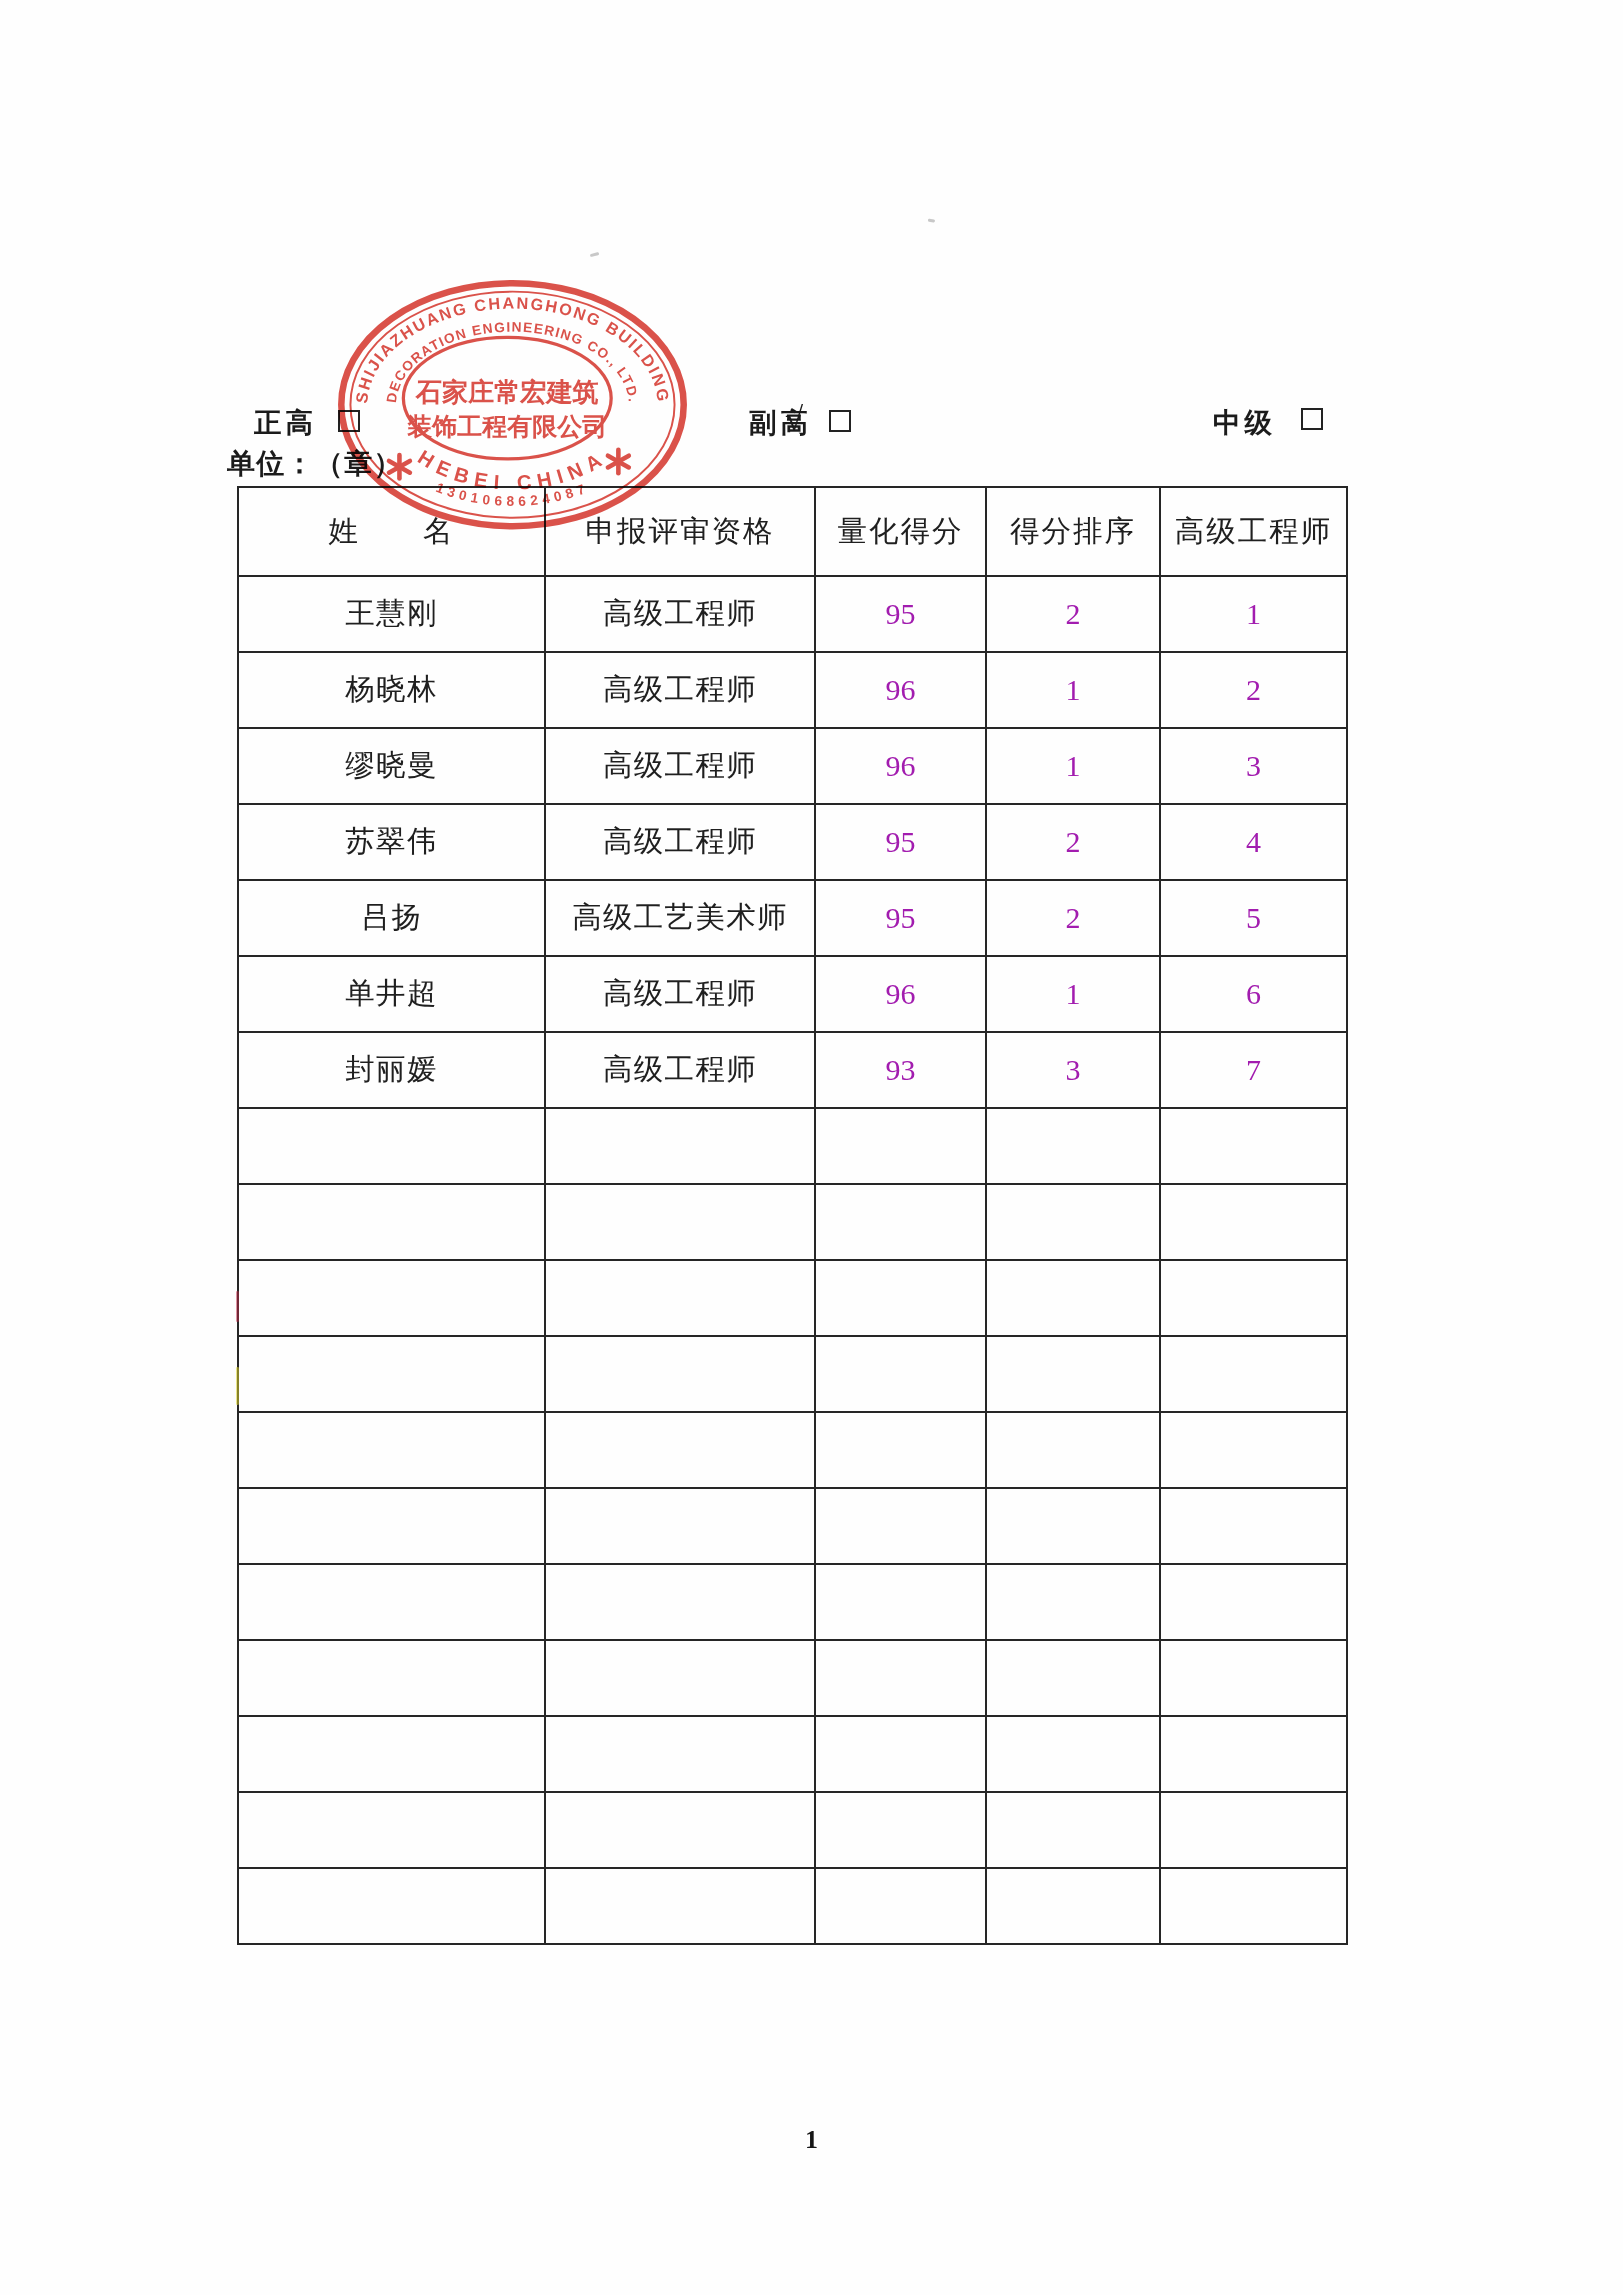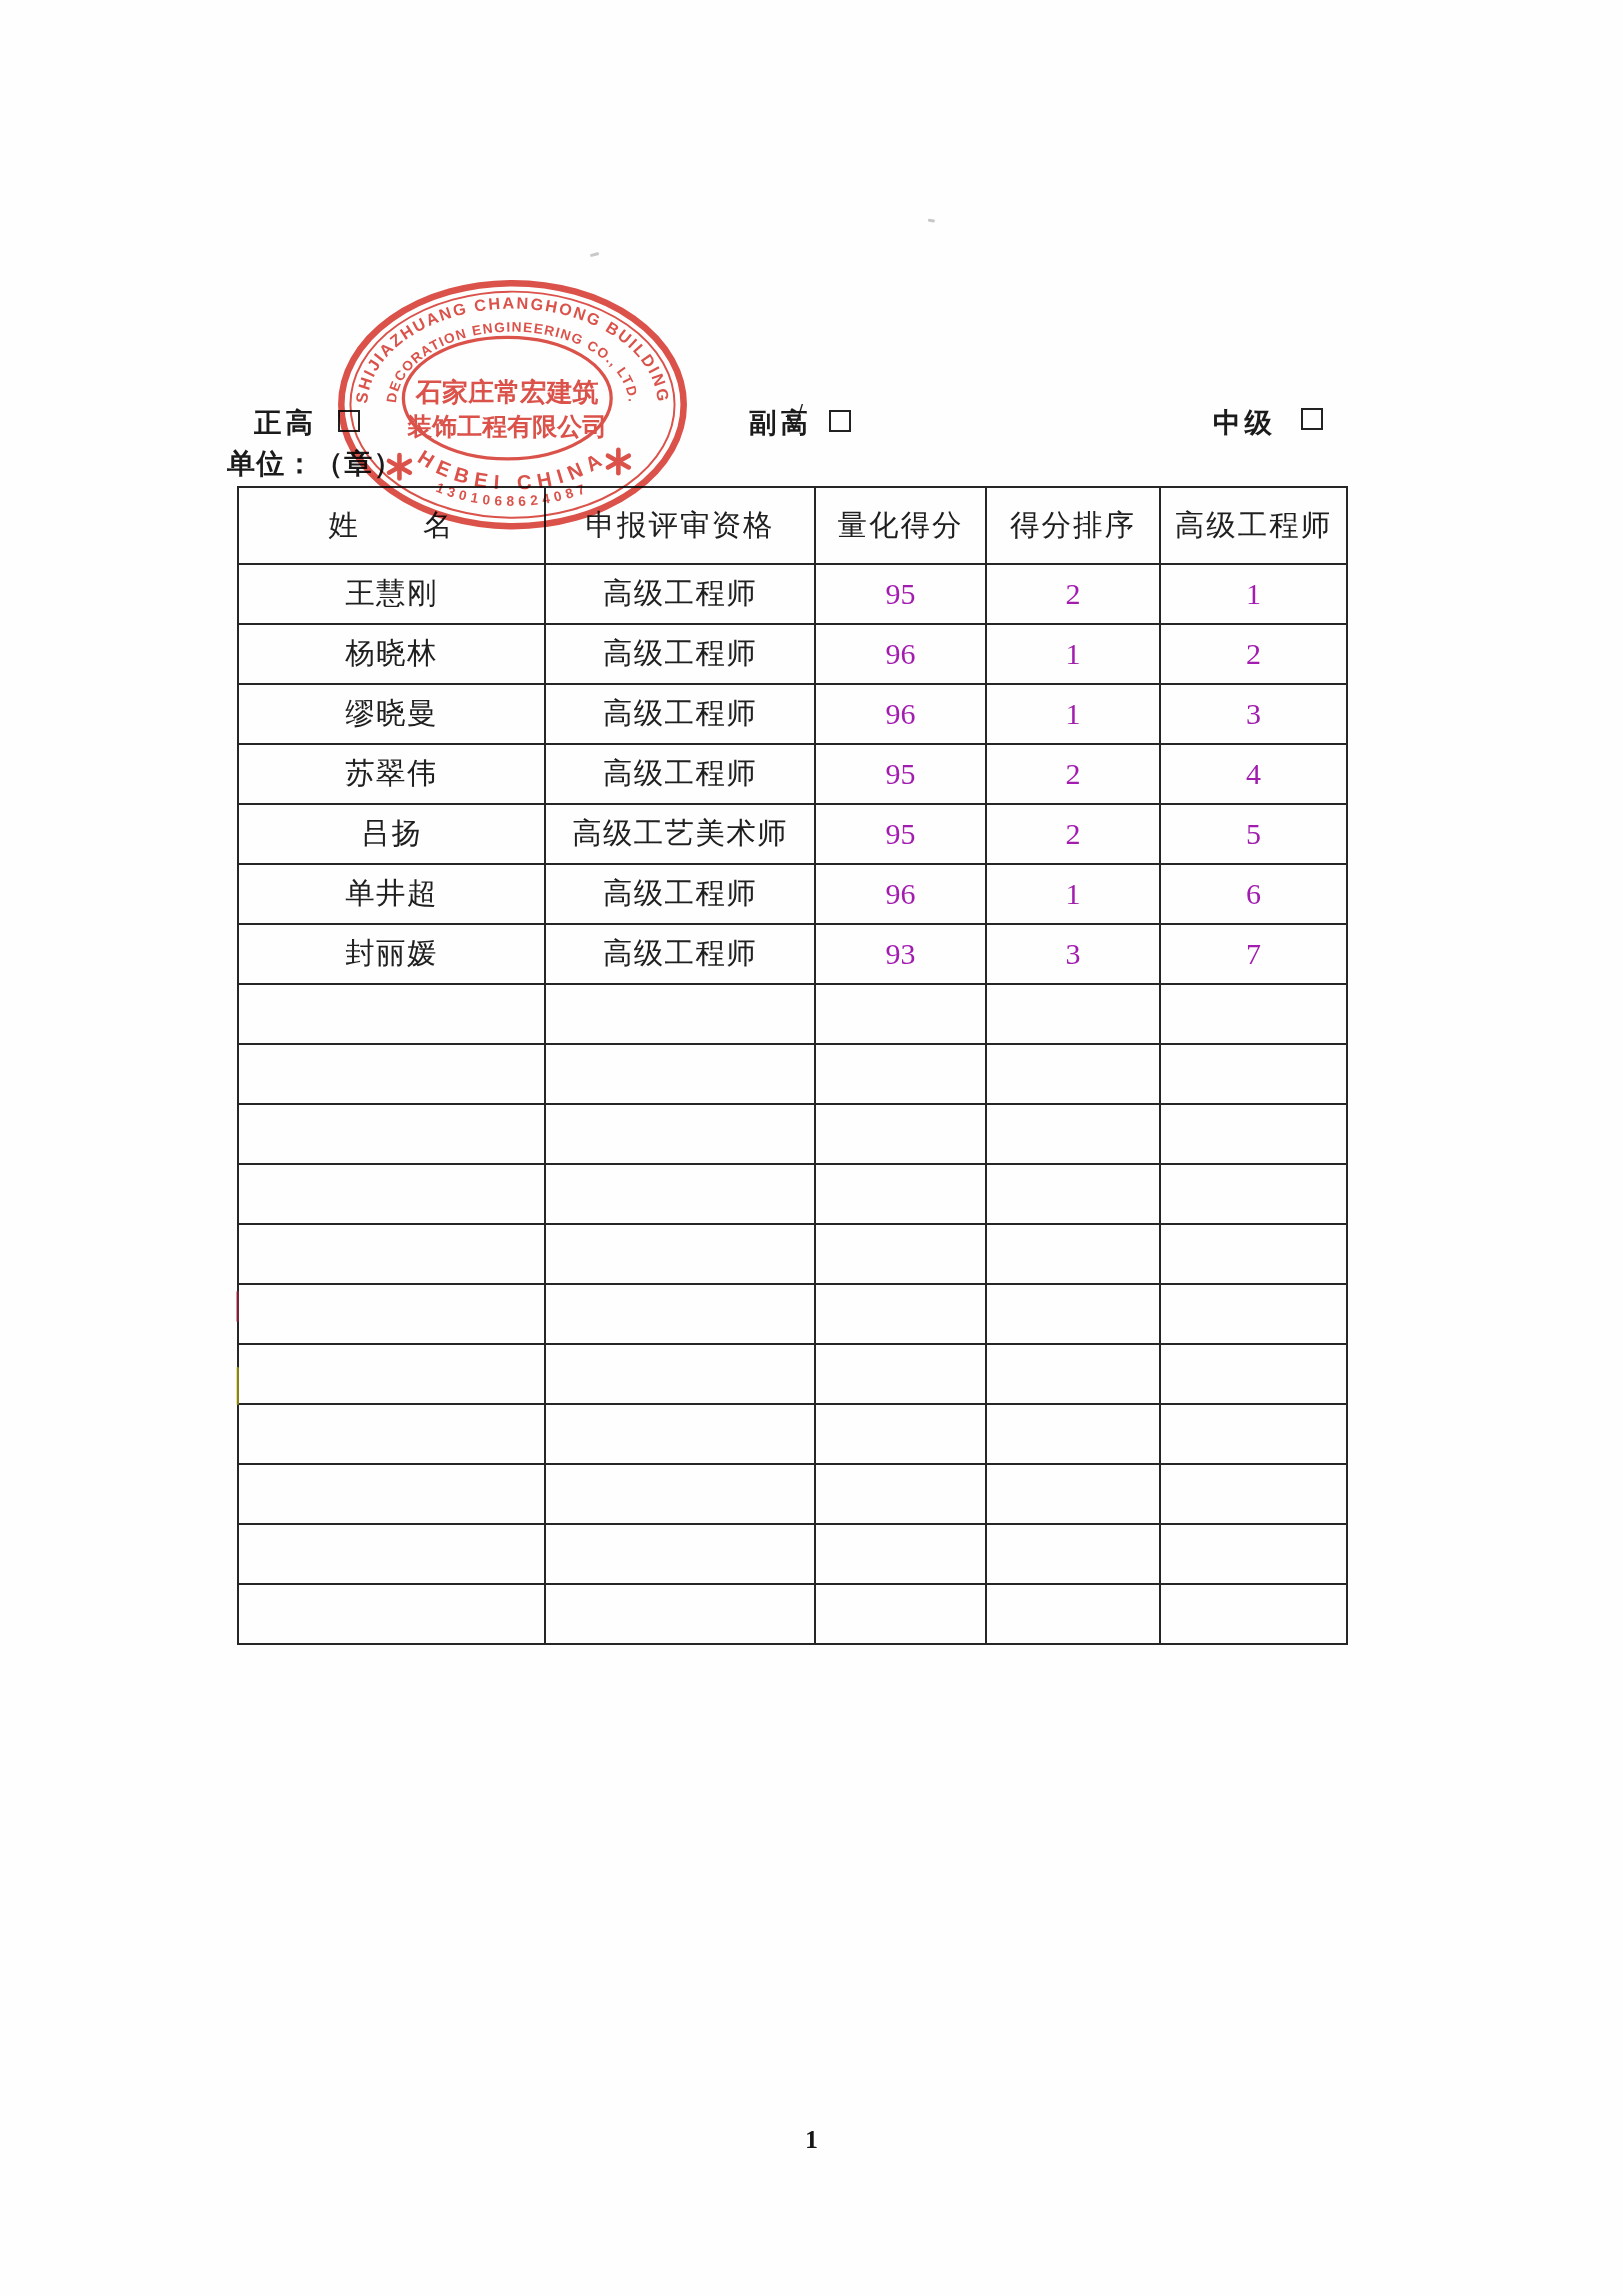--- a/index.html
+++ b/index.html
@@ -42,22 +42,22 @@
   }
   
   table.rank {
     position:absolute; left:237px; top:486px; width:1108px;
     border-collapse:collapse; table-layout:fixed;
   }
   table.rank td, table.rank th {
     border:2px solid #262626; text-align:center; vertical-align:middle;
     font-weight:normal; overflow:hidden;
   }
-  table.rank tr.hdr  { height:77px;padding-left:16px; }
-  table.rank tr.data { height:60px; }
+  table.rank tr.hdr  { height:89px;padding-left:16px; }
+  table.rank tr.data { height:76px; }
   th.h-cell { font-size:29.5px; letter-spacing:2px; color:#1f1f1f; }
   td.c-cjk  { font-size:29.5px; letter-spacing:1.3px; color:#1f1f1f; }
   td.c-num  { font-size:30px; font-family:Liberation Serif, serif; color:#a21caf; }
   
   #stamp {
     position:absolute; left:329px; top:274px; width:367px; height:264px;
     mix-blend-mode:multiply; opacity:0.88; z-index:6; pointer-events:none;
   }
   
   .page-num {

